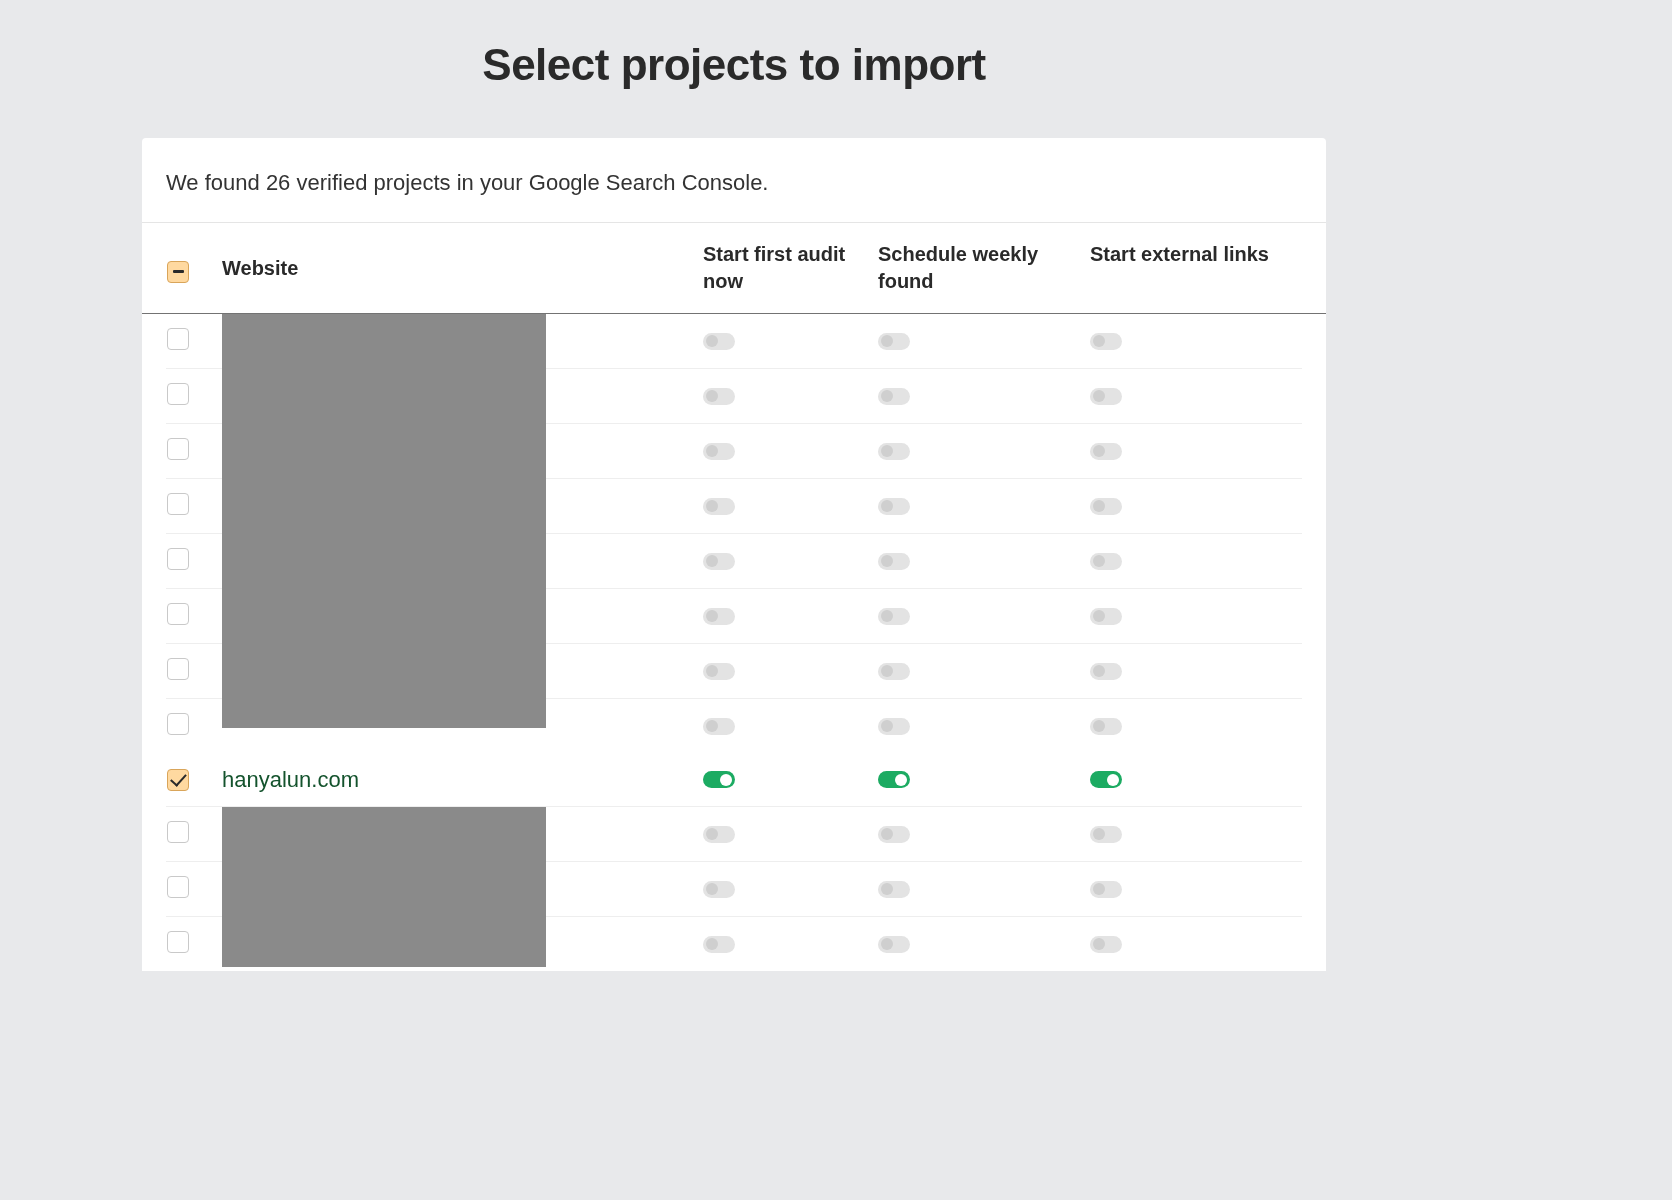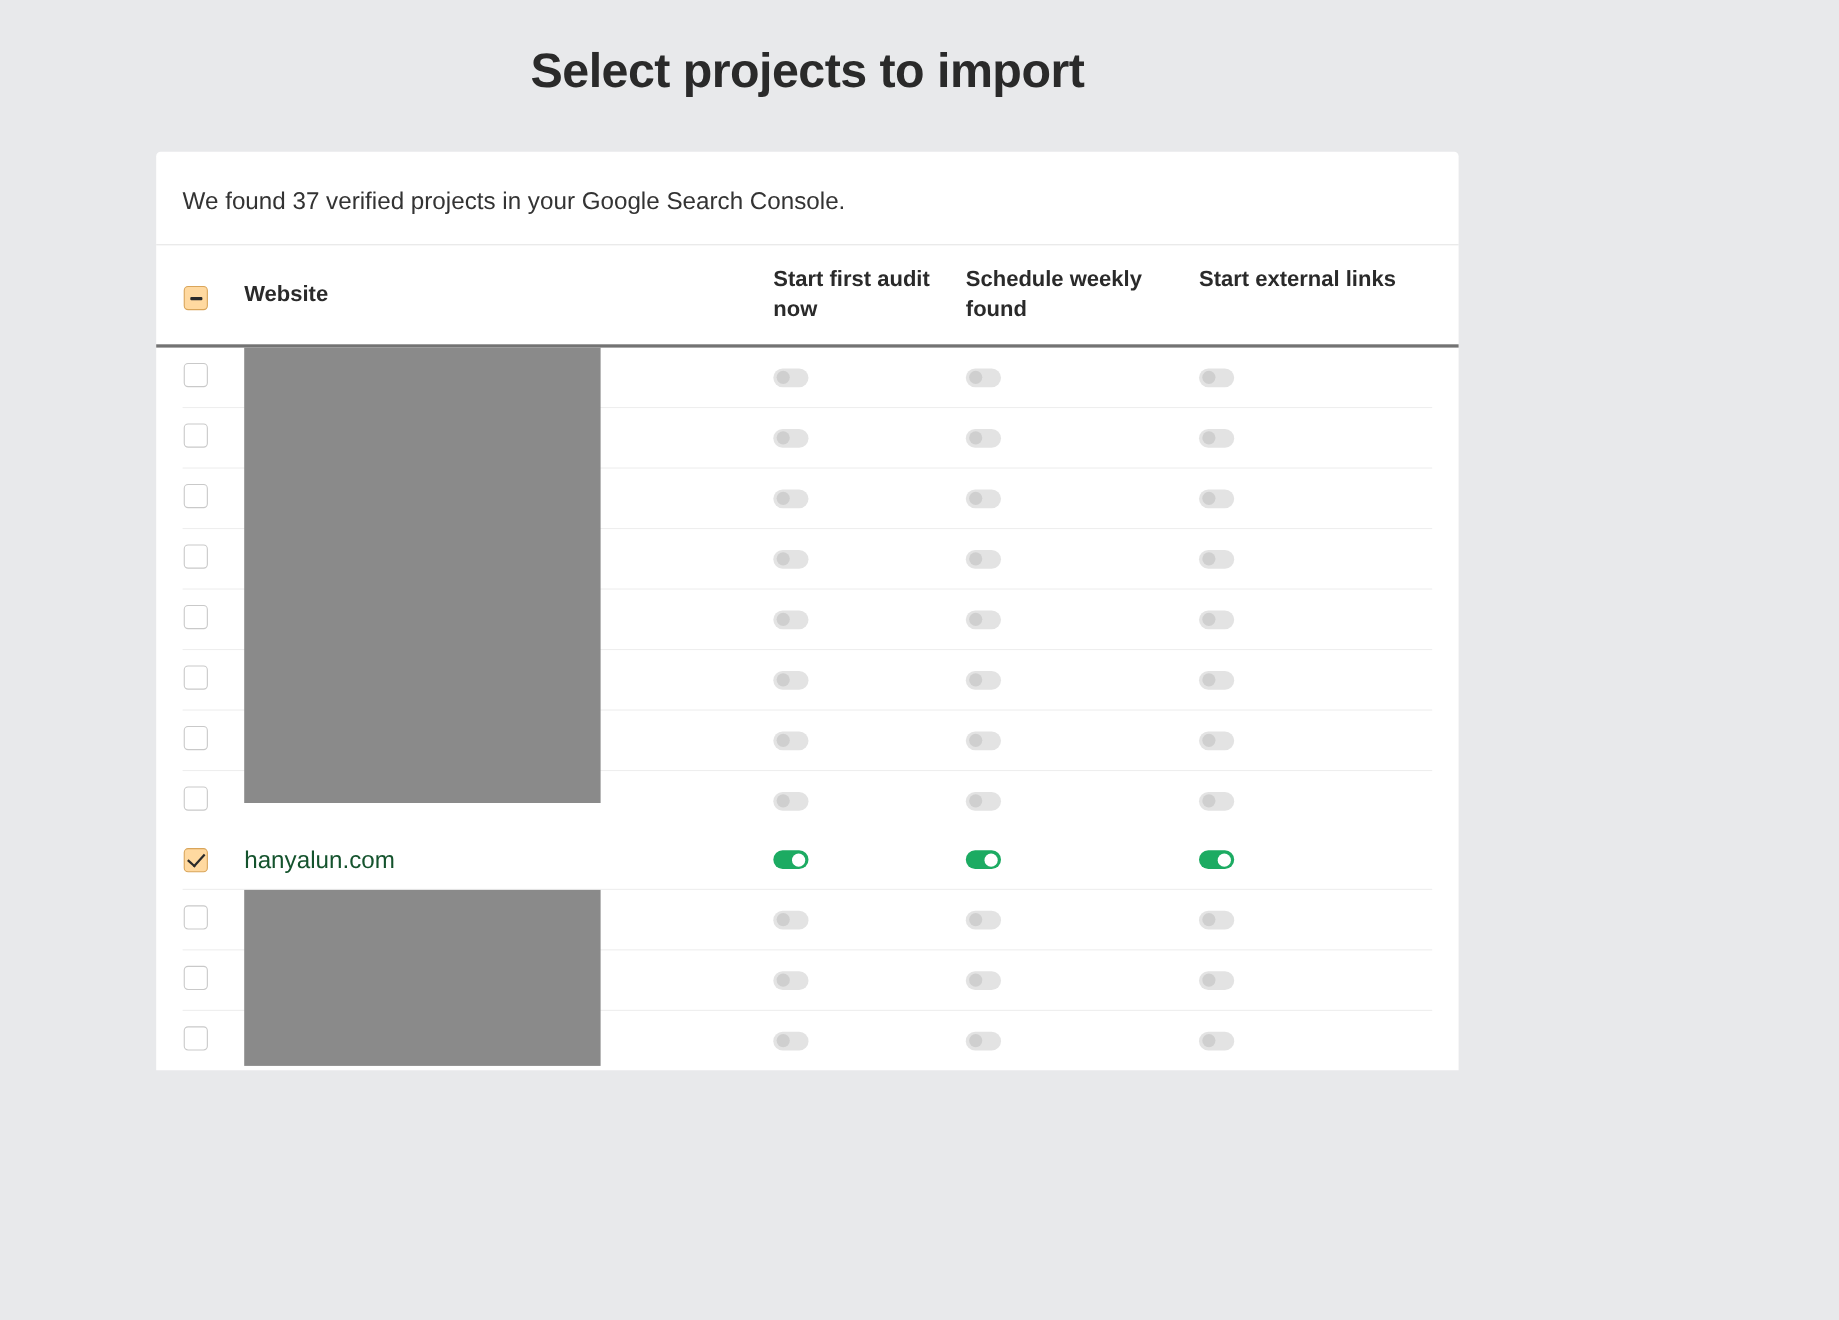--- a/index.html
+++ b/index.html
@@ -3,21 +3,21 @@
 <meta charset="utf-8">
 <style>
 * { box-sizing: border-box; margin: 0; padding: 0; }
 body { font-family: -apple-system, BlinkMacSystemFont, "Segoe UI", Helvetica, Arial, sans-serif; background: #e8e9eb; color: #2a2a2a; }
 .container { width: 1468px; min-height: 1200px; padding-top: 40px; }
 .page-title { font-size: 44px; font-weight: 700; text-align: center; color: #2a2a2a; margin-bottom: 48px; letter-spacing: -0.5px; }
 .card { background: #fff; width: 1184px; margin: 0 auto; border-radius: 4px 4px 0 0; }
 .summary { padding: 32px 24px 26px 24px; font-size: 22px; color: #333; border-bottom: 1px solid #e5e5e5; }
 .table { width: 100%; }
 .thead-row, .row { display: grid; grid-template-columns: 56px 1fr 175px 212px 212px; align-items: start; }
-.thead-row { border-bottom: 3px solid #737373; padding: 18px 24px 18px 24px; }
+.thead-row { border-bottom: 1px solid #737373; padding: 18px 24px 18px 24px; }
 .th { font-size: 20px; font-weight: 700; color: #2a2a2a; line-height: 1.35; }
 .th.website { display: flex; align-items: center; gap: 14px; }
 .row-wrap { padding: 0 24px; }
 .row { border-bottom: 1px solid #eee; padding: 11px 0; min-height: 54px; align-items: center; }
 .row:last-child { border-bottom: none; }
 .checkbox { width: 22px; height: 22px; border: 1.5px solid #c9c9c9; border-radius: 4px; background: #fff; cursor: pointer; display: inline-flex; align-items: center; justify-content: center; margin-left: 1px; }
 .checkbox.indet { background: #ffd9a0; border-color: #d9a55a; }
 .checkbox.indet::after { content: ""; width: 11px; height: 3px; background: #2a2a2a; border-radius: 1px; }
 .checkbox.checked { background: #ffd9a0; border-color: #d9a55a; }
 .checkbox.checked::after { content: ""; width: 13px; height: 7px; border-left: 2px solid #2a2a2a; border-bottom: 2px solid #2a2a2a; transform: rotate(-48deg) translate(1px,-1px); }
@@ -33,21 +33,21 @@
 .group-block .row .website-cell { height: 32px; }
 .cell-center { align-self: center; }
 </style>
 </head>
 <body>
 <div class="container">
 
 <h1 class="page-title">Select projects to import</h1>
 
 <div class="card">
-  <div class="summary">We found 37 verified projects in your Google Search Console.</div>
+  <div class="summary">We found 26 verified projects in your Google Search Console.</div>
 
   <div class="table">
     <div class="thead-row">
       <div class="th cell-center">
         <span class="checkbox indet"></span>
       </div>
       <div class="th website cell-center">
         <span>Website</span>
       </div>
       <div class="th">Start first audit now</div>

